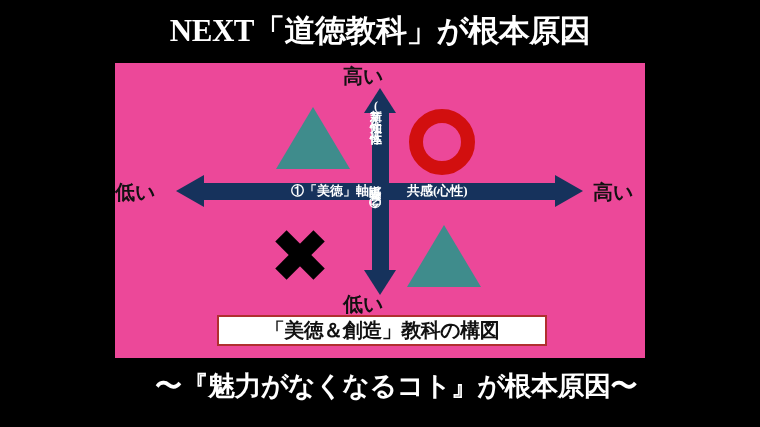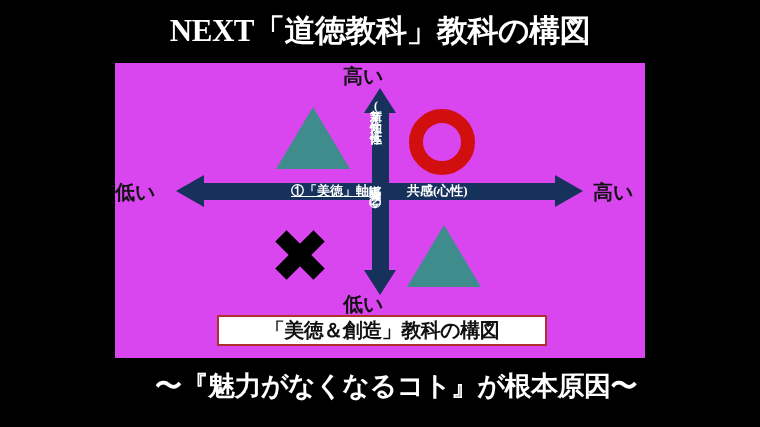--- a/index.html
+++ b/index.html
@@ -53,21 +53,21 @@
     padding-left: 16px;
   }
 
   
   .panel {
     position: absolute;
     left: 115px;
     top: 63px;
     width: 530px;
     height: 295px;
-    background: #d946ef;
+    background: #ec4899;
     overflow: hidden;
   }
 
   
   .axis-h {
     position: absolute;
     left: 61px;
     top: 112px;
     width: 407px;
     height: 32px;
@@ -138,21 +138,21 @@
     position: absolute;
     top: 118px;
     color: #ffffff;
     font-family: "Liberation Serif", "DejaVu Serif", serif;
     font-weight: bold;
     font-size: 13px;
     line-height: 20px;
     white-space: nowrap;
     z-index: 5;
   }
-  .label-toku  { left: 176px; text-decoration: underline; }
+  .label-toku  { left: 176px; }
   .label-kyokan{ left: 292px; text-align: right; }
 
   .axis-label-v {
     position: absolute;
     left: 252px;
     color: #ffffff;
     font-family: "Liberation Serif", "DejaVu Serif", serif;
     font-weight: bold;
     font-size: 12px;
     white-space: nowrap;
@@ -244,21 +244,21 @@
     font-size: 20px;
     letter-spacing: -0.5px;
     white-space: nowrap;
   }
 </style>
 </head>
 <body>
 
 <div class="slide">
 
-  <div class="slide-title">NEXT「道徳教科」教科の構図</div>
+  <div class="slide-title">NEXT「道徳教科」が根本原因</div>
 
   <div class="panel">
 
     <div class="scale scale-top">高い</div>
     <div class="scale scale-bottom">低い</div>
     <div class="scale scale-left">低い</div>
     <div class="scale scale-right">高い</div>
 
     <div class="tri tri-q2"></div>
     <div class="ring"></div>

